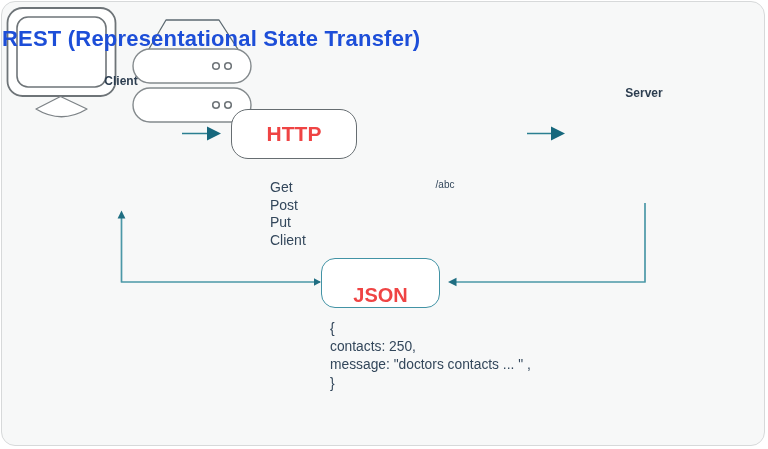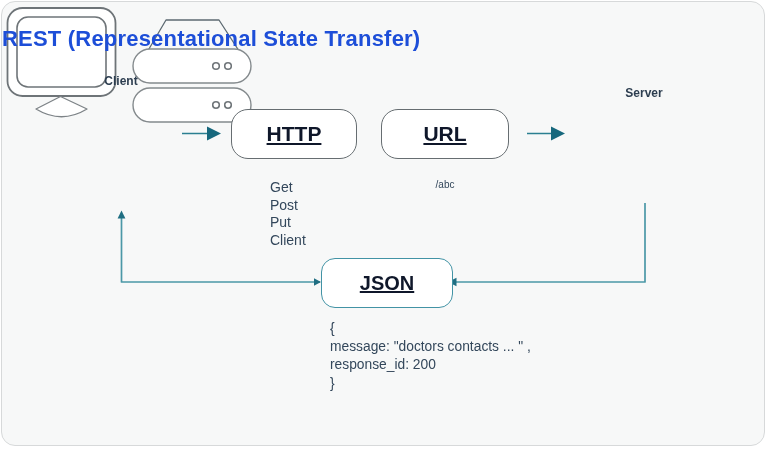--- a/index.html
+++ b/index.html
@@ -19,27 +19,27 @@
     color:#2d3e50;
   }
   .client-label{top:72px;left:59px;width:120px;}
   .server-label{top:84px;left:577px;width:130px;}
   .monitor{left:59px;top:91px;}
   .server-icon{left:577px;top:93px;}
   .connectors{position:absolute;left:0;top:0;pointer-events:none;}
   .box{
     position:absolute;background:#ffffff;border:1.2px solid #666d71;
     border-radius:17px;display:flex;align-items:center;justify-content:center;
-    font-weight:700;color:#0f172a;box-sizing:border-box;text-decoration:underline;
+    font-weight:700;color:#ef4444;box-sizing:border-box;
   }
   .http-box{left:229px;top:107px;width:126px;height:50px;font-size:21px;}
   .url-box{left:379px;top:107px;width:128px;height:50px;font-size:21px;}
   .json-box{
-    left:319px;top:256px;width:132px;height:50px;font-size:20px;
-    border:1.6px solid #4293a5;border-radius:14px;
+    left:319px;top:256px;width:119px;height:50px;font-size:20px;
+    border:1.6px solid #4293a5;border-radius:14px;align-items:flex-end;
   }
   .methods{
     position:absolute;left:268px;top:177px;font-size:14px;color:#33475b;
     line-height:17.5px;
   }
   .url-example{
     position:absolute;left:379px;top:177px;width:128px;text-align:center;
     font-size:10px;color:#33475b;
   }
   .payload{
@@ -92,37 +92,34 @@
     <circle cx="102" cy="51" r="3.3" fill="#ffffff" stroke="#6f7579" stroke-width="1.6"></circle>
     <rect x="7" y="73" width="118" height="34" rx="17" fill="#ffffff" stroke="#848a8d" stroke-width="1.4"></rect>
     <circle cx="90" cy="90" r="3.3" fill="#ffffff" stroke="#6f7579" stroke-width="1.6"></circle>
     <circle cx="102" cy="90" r="3.3" fill="#ffffff" stroke="#6f7579" stroke-width="1.6"></circle>
   </svg>
 
   
   <div class="box http-box">
     <span>HTTP</span>
   </div>
-  <div class="box url-box">
-    <span>URL</span>
-  </div>
   <div class="box json-box">
     <span>JSON</span>
   </div>
 
   
   <div class="methods">
     <div>Get</div>
     <div>Post</div>
     <div>Put</div>
     <div>Client</div>
   </div>
 
   <div class="url-example">/abc</div>
 
   <div class="payload">
     <div>{</div>
+    <div>contacts: 250,</div>
     <div>message: "doctors contacts ... " ,</div>
-    <div>response_id: 200</div>
     <div>}</div>
   </div>
 
 </div>
 
 </body></html>

